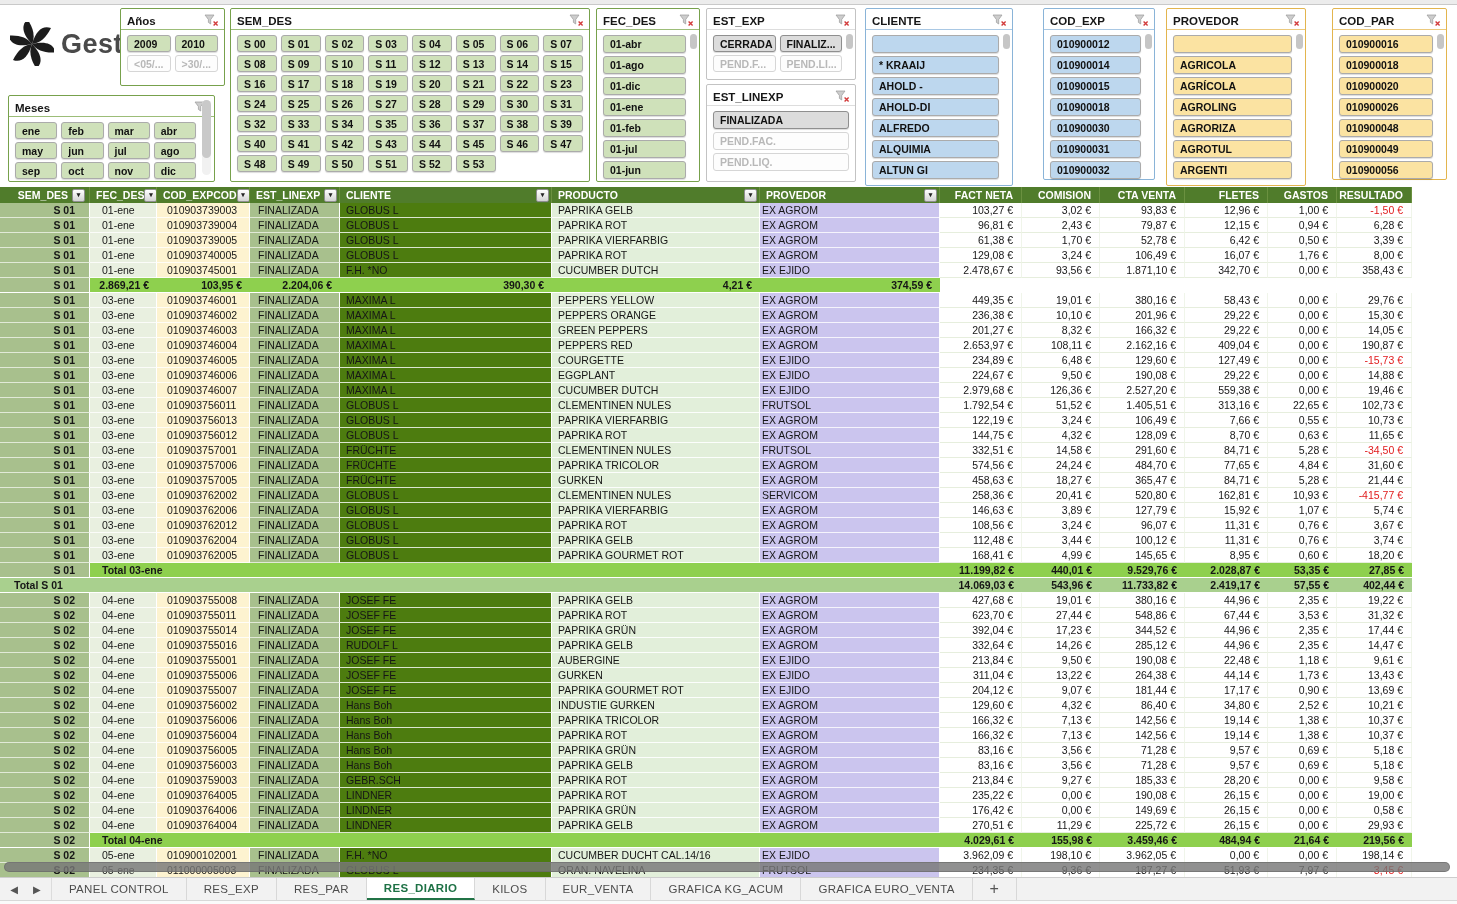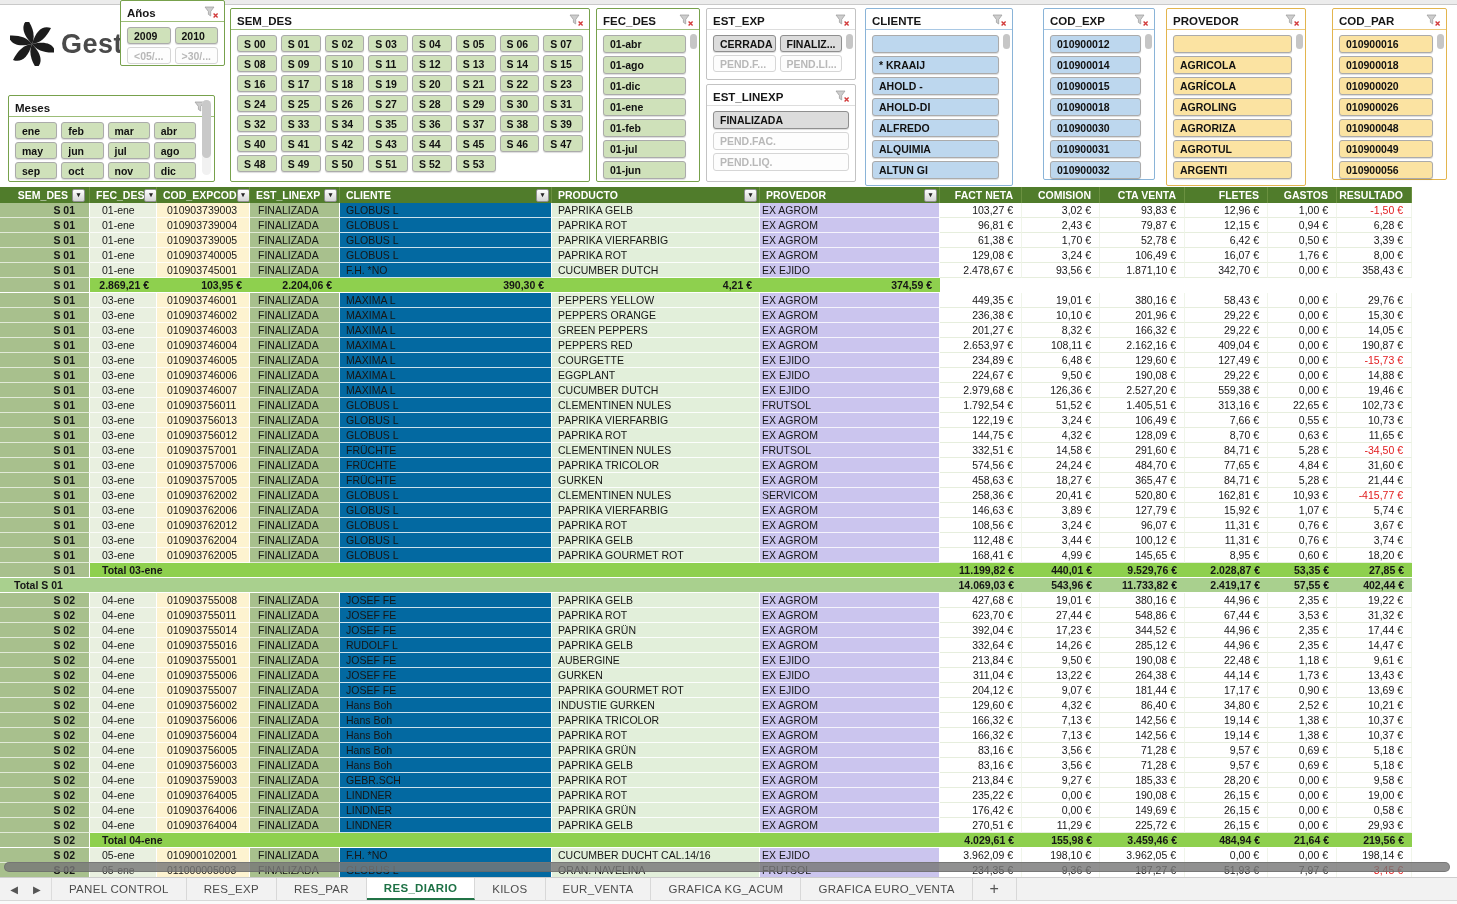--- a/index.html
+++ b/index.html
@@ -32,21 +32,21 @@
            background:#fff;white-space:nowrap;overflow:hidden;cursor:pointer}
   .theme-green .state-on{background:#cfe1ba}
   .theme-blue  .state-on{background:#bdd7ee}
   .theme-yellow .state-on{background:#fbe3a2}
   .state-sel{background:#dcdcdc;border-color:#8f8f8f}
   .state-dim{background:#fdfdfd;color:#b8b8b8;border-color:#d6d6d6;box-shadow:none}
   .scroll-dot{position:absolute;top:4px;right:2px;width:7px;height:15px;border-radius:4px;background:#c6c6c6}
   .scroll-track{position:absolute;top:4px;right:3px;bottom:6px;width:9px;border-radius:5px;background:#f1f1f1}
   .scroll-thumb{width:9px;height:58px;border-radius:5px;background:#c9c9c9}
 
-  .slicer-anos{left:120px;top:0;width:105px;height:66px}
+  .slicer-anos{left:120px;top:8px;width:105px;height:78px}
   .slicer-anos .slicer-body{grid-template-columns:1fr 1fr}
   .slicer-meses{left:8px;top:95px;width:207px;height:87px}
   .slicer-meses .slicer-body{grid-template-columns:repeat(4,1fr);padding-right:18px}
   .slicer-sem_des{left:230px;top:8px;width:360px;height:174px}
   .slicer-sem_des .slicer-body{grid-template-columns:repeat(8,1fr)}
   .slicer-fec_des{left:596px;top:8px;width:104px;height:174px}
   .slicer-fec_des .slicer-body{grid-template-columns:1fr;padding-right:13px}
   .slicer-est_exp{left:706px;top:8px;width:150px;height:72px}
   .slicer-est_exp .slicer-body{grid-template-columns:1fr 1fr;padding-right:13px}
   .slicer-est_linexp{left:706px;top:84px;width:150px;height:98px}
@@ -64,21 +64,21 @@
   
   .table{position:absolute;left:0;top:187px;width:1412px}
   .t-row{display:grid;grid-template-columns:90px 67px 93px 90px 212px 208px 180px 82px 78px 85px 83px 69px 75px;height:15px}
   .t-head{height:16px;background:#507c2b}
   .t-head .t-cell{color:#fff;font-weight:bold;font-size:10.5px;border-right:1px solid #6b9140;border-bottom:none;background:#507c2b}
   .t-cell{font-size:10.5px;display:flex;align-items:center;overflow:hidden;white-space:nowrap;color:#161616}
   .c0{background:#a8c08d;justify-content:flex-end;padding-right:14px;font-weight:bold;border-right:1px solid #fff;border-bottom:1px solid rgba(255,255,255,.65)}
   .c1{background:#e9f0e0;padding-left:12px;border-right:1px solid #fff;border-bottom:1px solid rgba(255,255,255,.8)}
   .c2{background:#fdf3d0;padding-left:10px;border-right:1px solid #fff;border-bottom:1px solid rgba(255,255,255,.8)}
   .c3{background:#a8c08d;padding-left:8px;border-right:1px solid #fff;border-bottom:1px solid rgba(255,255,255,.65)}
-  .c4{background:#0369a1;padding-left:6px;border-right:1px solid #fff;border-bottom:1px solid rgba(255,255,255,.8)}
+  .c4{background:#4d7c0f;padding-left:6px;border-right:1px solid #fff;border-bottom:1px solid rgba(255,255,255,.8)}
   .c5{background:#e2efda;padding-left:6px;border-right:1px solid #fff;border-bottom:1px solid rgba(255,255,255,.9)}
   .c6{background:#cbc5ee;padding-left:2px;border-right:1px solid #fff;border-bottom:1px solid rgba(255,255,255,.8)}
   .num{background:#fff;justify-content:flex-end;padding-right:8px;border-bottom:1px solid #e6eedd;border-right:1px solid #f0f5ea}
   .t-head .c0{justify-content:flex-end;padding-right:2px}
   .t-head .hl{padding-left:6px}
   .t-head .num{background:#507c2b;border-bottom:none}
   .neg{color:#e01b1b}
   .fbtn{width:13px;height:13px;margin-left:auto;margin-right:2px;flex:none;background:linear-gradient(#fff,#d4d4d4);
         border:1px solid #8f8f8f;border-radius:2px;display:flex;align-items:center;justify-content:center;
         font-size:7px;color:#222;cursor:pointer}

